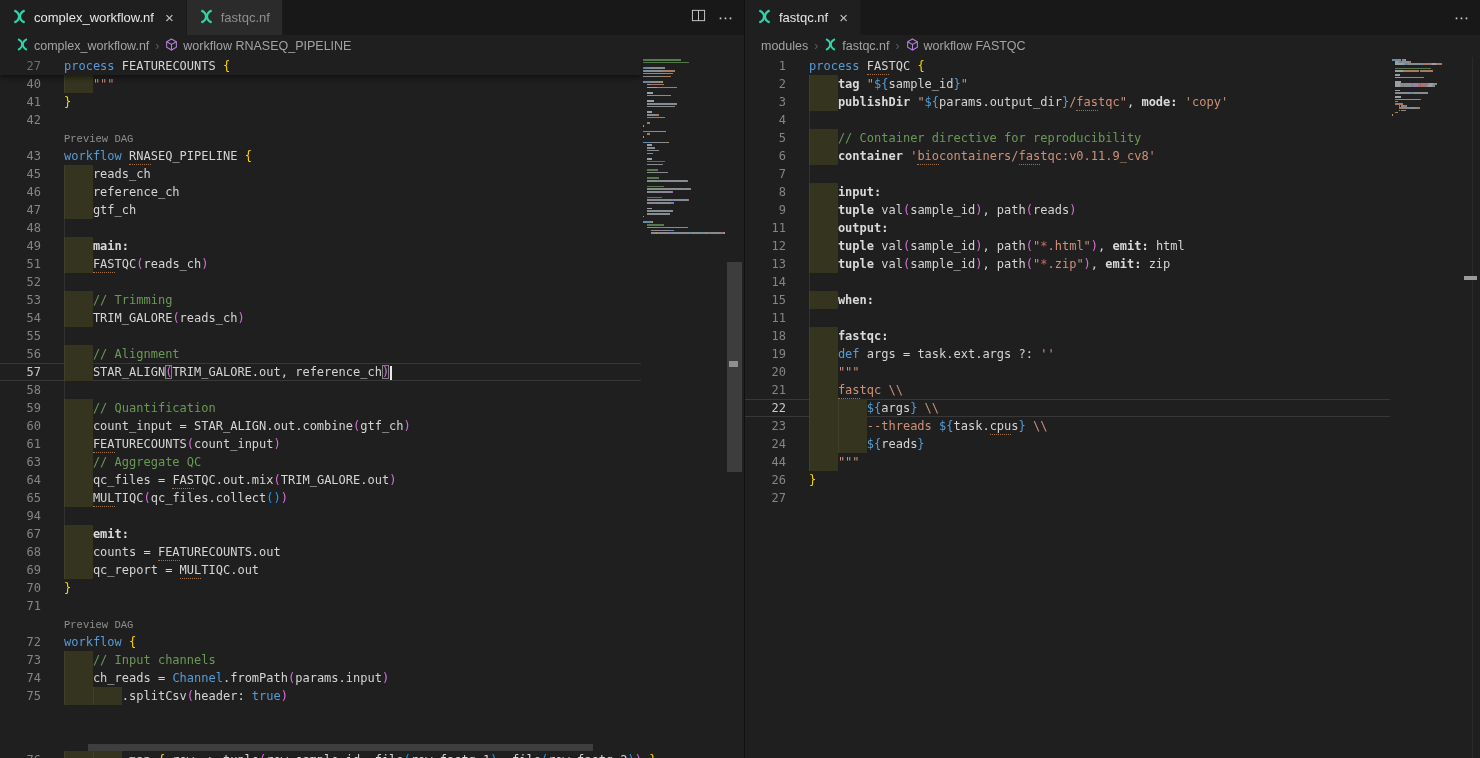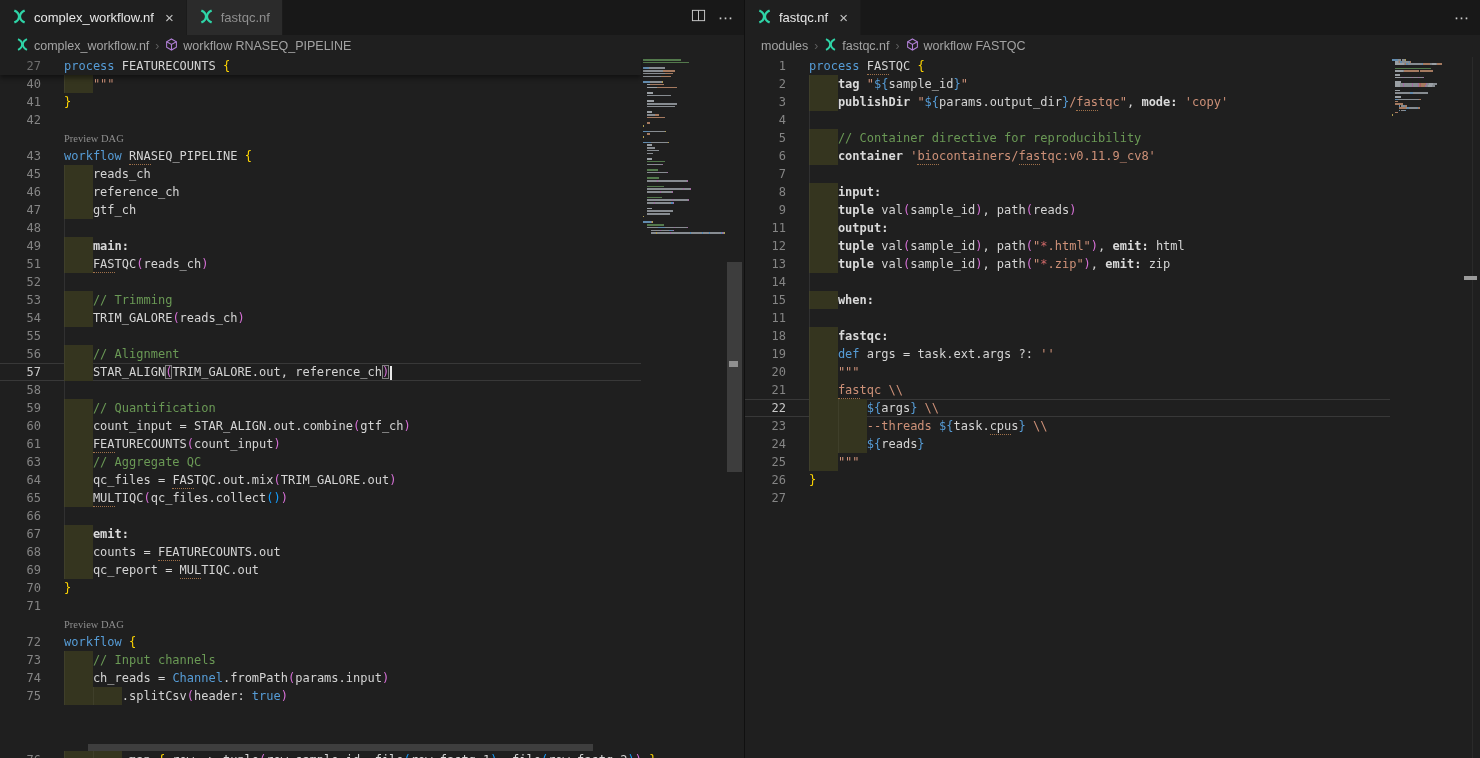--- a/index.html
+++ b/index.html
@@ -31,21 +31,21 @@
              font-family:"DejaVu Sans Mono",monospace;font-size:12px;}
   .rows{position:relative;}
   .row{display:flex;height:18px;line-height:18px;white-space:pre;}
   .ln{width:41px;flex:none;text-align:right;color:#858585;user-select:none;}
   .ln.act{color:#c8c8c8;}
   .ct{position:relative;padding-left:23px;flex:1;}
   .row.cur{box-shadow:inset 0 1px 0 #383838, inset 0 -1px 0 #383838;}
   .ind{display:inline-block;width:28.9px;height:18px;background:#35351f;vertical-align:top;
        box-shadow:inset 1px 0 0 rgba(255,255,255,0.05);}
   .guide{display:inline-block;width:1px;height:18px;background:#313131;vertical-align:top;}
-  .lens{font-family:Liberation Serif, serif;font-size:10.5px;color:#8f8f8f;}
+  .lens{font-family:Liberation Mono, monospace;font-size:10.5px;color:#8f8f8f;}
   .cursor{display:inline-block;width:1.5px;height:14px;background:#e8e8e8;vertical-align:middle;margin-left:1px;}
 
   .tk-k{color:#569cd6;}
   .tk-t{color:#d4d4d4;}
   .tk-b{color:#d9d9d9;font-weight:bold;}
   .tk-s{color:#ce9178;}
   .tk-c{color:#6a9955;}
   .tk-y{color:#ffd602;}
   .tk-m{color:#d670d6;}
   .tk-u{color:#179fff;}
@@ -147,21 +147,21 @@
         <div class="row"><span class="ln">55</span><span class="ct"><span class="guide"></span></span></div>
         <div class="row"><span class="ln">56</span><span class="ct"><span class="ind"></span><span class="tk-c">// Alignment</span></span></div>
         <div class="row cur"><span class="ln act">57</span><span class="ct"><span class="ind"></span><span class="tk-t">STAR_ALIGN</span><span class="tk-mb">(</span><span class="tk-t">TRIM_GALORE.out, reference_ch</span><span class="tk-mb">)</span><span class="cursor"></span></span></div>
         <div class="row"><span class="ln">58</span><span class="ct"><span class="guide"></span></span></div>
         <div class="row"><span class="ln">59</span><span class="ct"><span class="ind"></span><span class="tk-c">// Quantification</span></span></div>
         <div class="row"><span class="ln">60</span><span class="ct"><span class="ind"></span><span class="tk-t">count_input = STAR_ALIGN.out.combine</span><span class="tk-m">(</span><span class="tk-t">gtf_ch</span><span class="tk-m">)</span></span></div>
         <div class="row"><span class="ln">61</span><span class="ct"><span class="ind"></span><span class="tk-sp">FEA</span><span class="tk-t">TURECOUNTS</span><span class="tk-m">(</span><span class="tk-t">count_input</span><span class="tk-m">)</span></span></div>
         <div class="row"><span class="ln">63</span><span class="ct"><span class="ind"></span><span class="tk-c">// Aggregate QC</span></span></div>
         <div class="row"><span class="ln">64</span><span class="ct"><span class="ind"></span><span class="tk-t">qc_files = </span><span class="tk-sp">FAS</span><span class="tk-t">TQC.out.mix</span><span class="tk-m">(</span><span class="tk-t">TRIM_GALORE.out</span><span class="tk-m">)</span></span></div>
         <div class="row"><span class="ln">65</span><span class="ct"><span class="ind"></span><span class="tk-sp">MUL</span><span class="tk-t">TIQC</span><span class="tk-m">(</span><span class="tk-t">qc_files.collect</span><span class="tk-u">()</span><span class="tk-m">)</span></span></div>
-        <div class="row"><span class="ln">66</span><span class="ct"><span class="guide"></span></span></div>
+        <div class="row"><span class="ln">94</span><span class="ct"><span class="guide"></span></span></div>
         <div class="row"><span class="ln">67</span><span class="ct"><span class="ind"></span><span class="tk-b">emit:</span></span></div>
         <div class="row"><span class="ln">68</span><span class="ct"><span class="ind"></span><span class="tk-t">counts = </span><span class="tk-sp">FEA</span><span class="tk-t">TURECOUNTS.out</span></span></div>
         <div class="row"><span class="ln">69</span><span class="ct"><span class="ind"></span><span class="tk-t">qc_report = </span><span class="tk-sp">MUL</span><span class="tk-t">TIQC.out</span></span></div>
         <div class="row"><span class="ln">70</span><span class="ct"><span class="tk-y">}</span></span></div>
         <div class="row"><span class="ln">71</span><span class="ct"></span></div>
         <div class="row"><span class="ln"></span><span class="ct"><span class="lens">Preview DAG</span></span></div>
         <div class="row"><span class="ln">72</span><span class="ct"><span class="tk-k">workflow</span><span class="tk-t"> </span><span class="tk-y">{</span></span></div>
         <div class="row"><span class="ln">73</span><span class="ct"><span class="ind"></span><span class="tk-c">// Input channels</span></span></div>
         <div class="row"><span class="ln">74</span><span class="ct"><span class="ind"></span><span class="tk-t">ch_reads = </span><span class="tk-k">Channel</span><span class="tk-t">.fromPath</span><span class="tk-m">(</span><span class="tk-t">params.input</span><span class="tk-m">)</span></span></div>
         <div class="row"><span class="ln">75</span><span class="ct"><span class="ind"></span><span class="ind"></span><span class="tk-t">.splitCsv</span><span class="tk-m">(</span><span class="tk-t">header: </span><span class="tk-k">true</span><span class="tk-m">)</span></span></div>
@@ -357,21 +357,21 @@
         <div class="row"><span class="ln">14</span><span class="ct"><span class="guide"></span></span></div>
         <div class="row"><span class="ln">15</span><span class="ct"><span class="ind"></span><span class="tk-b">when:</span></span></div>
         <div class="row"><span class="ln">11</span><span class="ct"><span class="guide"></span></span></div>
         <div class="row"><span class="ln">18</span><span class="ct"><span class="ind"></span><span class="tk-b">fastqc:</span></span></div>
         <div class="row"><span class="ln">19</span><span class="ct"><span class="ind"></span><span class="tk-k">def</span><span class="tk-t"> args = task.ext.args ?: </span><span class="tk-s">''</span></span></div>
         <div class="row"><span class="ln">20</span><span class="ct"><span class="ind"></span><span class="tk-s">"""</span></span></div>
         <div class="row"><span class="ln">21</span><span class="ct"><span class="ind"></span><span class="tk-ssp">fas</span><span class="tk-s">tqc \\</span></span></div>
         <div class="row cur"><span class="ln act">22</span><span class="ct"><span class="ind"></span><span class="ind"></span><span class="tk-i">${</span><span class="tk-t">args</span><span class="tk-i">}</span><span class="tk-s"> \\</span></span></div>
         <div class="row"><span class="ln">23</span><span class="ct"><span class="ind"></span><span class="ind"></span><span class="tk-s">--threads</span><span class="tk-t"> </span><span class="tk-i">${</span><span class="tk-t">task.</span><span class="tk-sp">cpu</span><span class="tk-t">s</span><span class="tk-i">}</span><span class="tk-s"> \\</span></span></div>
         <div class="row"><span class="ln">24</span><span class="ct"><span class="ind"></span><span class="ind"></span><span class="tk-i">${</span><span class="tk-t">reads</span><span class="tk-i">}</span></span></div>
-        <div class="row"><span class="ln">25</span><span class="ct"><span class="ind"></span><span class="tk-s">"""</span></span></div>
+        <div class="row"><span class="ln">44</span><span class="ct"><span class="ind"></span><span class="tk-s">"""</span></span></div>
         <div class="row"><span class="ln">26</span><span class="ct"><span class="tk-y">}</span></span></div>
         <div class="row"><span class="ln">27</span><span class="ct"></span></div>
       </div>
     <div class="minimap" id="mm-right">
         <div style="position: absolute; left: 2px; top: 2px; width: 6px; height: 1.6px; background: rgb(111, 159, 200); opacity: 0.85;"></div>
         <div style="position: absolute; left: 7.95px; top: 2px; width: 1px; height: 1.6px; background: rgb(154, 160, 166); opacity: 0.85;"></div>
         <div style="position: absolute; left: 8.95px; top: 2px; width: 2.5px; height: 1.6px; background: rgb(154, 160, 166); opacity: 0.85;"></div>
         <div style="position: absolute; left: 11.5px; top: 2px; width: 3.4px; height: 1.6px; background: rgb(154, 160, 166); opacity: 0.85;"></div>
         <div style="position: absolute; left: 14.9px; top: 2px; width: 1px; height: 1.6px; background: rgb(205, 180, 90); opacity: 0.85;"></div>
         <div style="position: absolute; left: 5.4px; top: 4.2px; width: 2.5px; height: 1.6px; background: rgb(176, 182, 188); opacity: 0.85;"></div>

